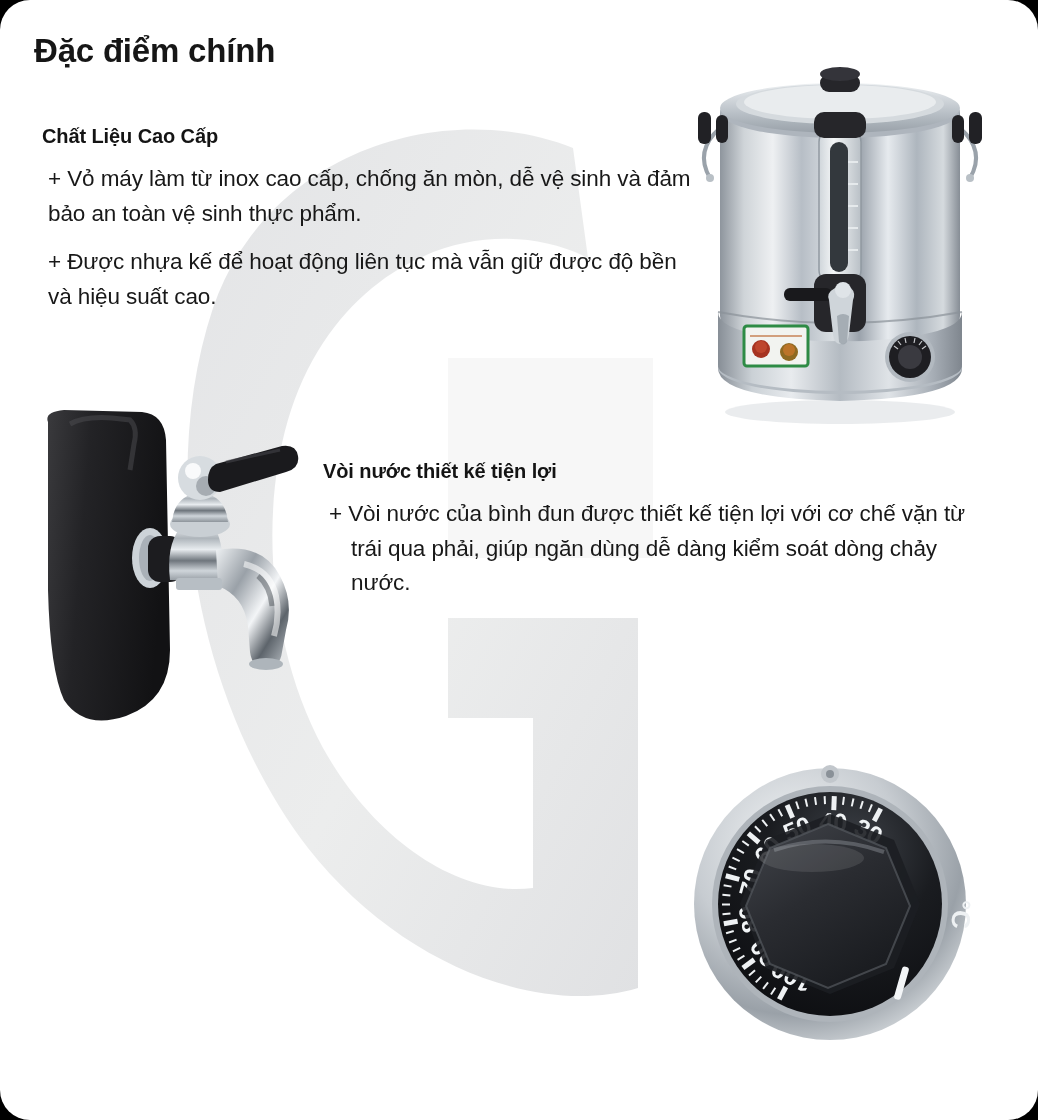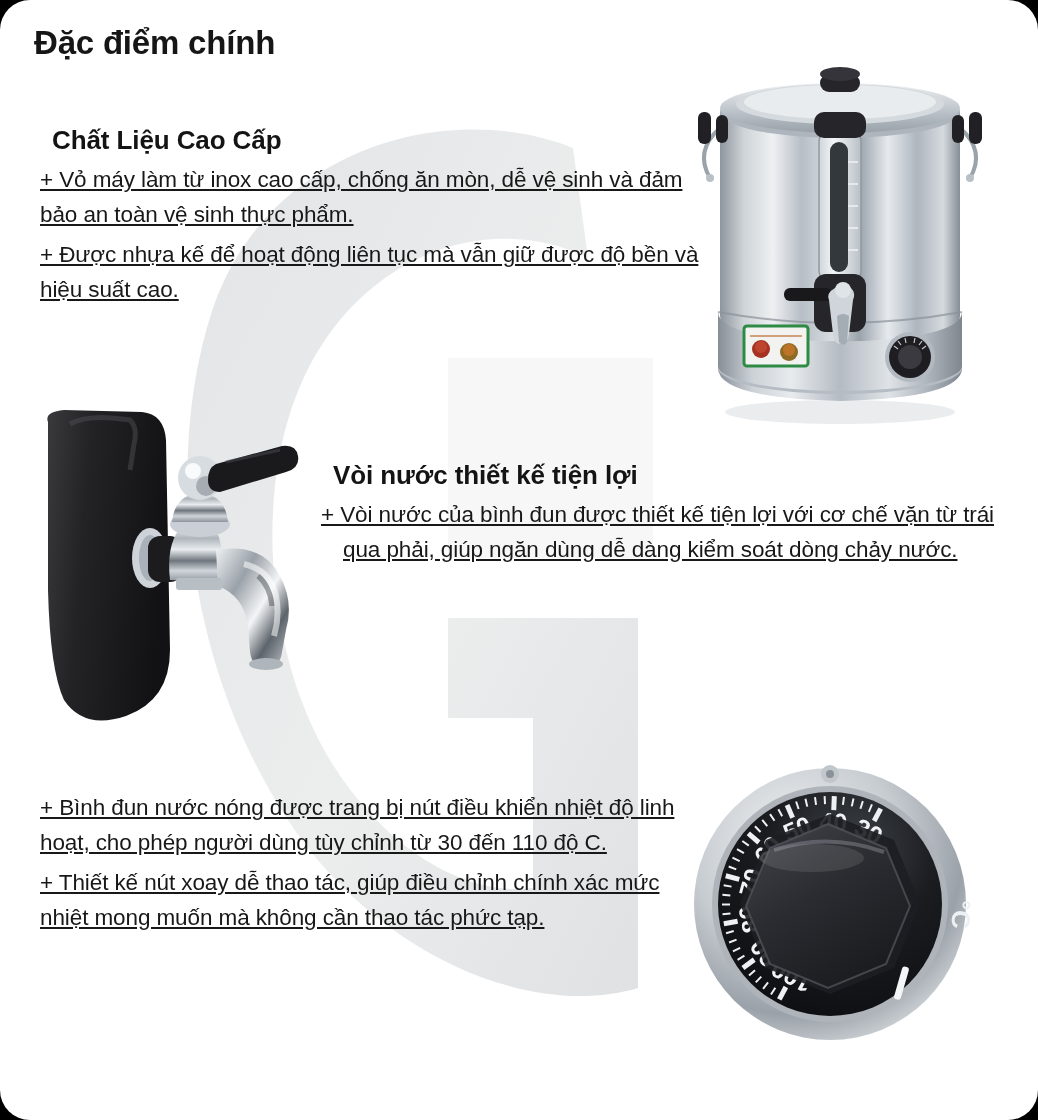--- a/index.html
+++ b/index.html
@@ -35,43 +35,43 @@
     z-index: 0;
   }
   .watermark svg { display: block; width: 100%; height: 100%; }
 
   
   .text-block { position: absolute; z-index: 3; }
 
   .page-title {
     position: absolute;
     left: 34px;
-    top: 24px;
+    top: 32px;
     font-size: 33px;
     font-weight: bold;
     letter-spacing: -0.2px;
     color: #161616;
     z-index: 3;
   }
 
   .sec-head {
-    font-size: 26px;
+    font-size: 20px;
     font-weight: bold;
     color: #141414;
-    margin: 0 0 7px 18px;
+    margin: 0 0 7px 8px;
     letter-spacing: -0.1px;
   }
   .sec-body {
     font-size: 22.5px;
     line-height: 34.5px;
     color: #181818;
     margin: 0;
     letter-spacing: -0.1px;
   }
-  .para { margin: 6px; text-decoration: underline; }
+  .para { margin: 14px; }
   .para.hang {
     padding-left: 22px;
     text-indent: -22px;
   }
 
   
   #block-material { left: 34px; top: 125px; width: 680px; }
   #block-faucet   { left: 315px; top: 460px; width: 690px; }
   #block-control  { left: 34px; top: 785px; width: 650px; }
 
@@ -373,19 +373,15 @@
   </div>
 
   <div class="text-block" id="block-faucet">
     <h2 class="sec-head">Vòi nước thiết kế tiện lợi</h2>
     <div class="sec-body">
       <p class="para hang">+ Vòi nước của bình đun được thiết kế tiện lợi với cơ chế vặn từ trái qua phải, giúp ngăn dùng dễ dàng kiểm soát dòng chảy nước.</p>
     </div>
   </div>
 
   <div class="text-block" id="block-control">
-    <div class="sec-body">
-      <p class="para">+ Bình đun nước nóng được trang bị nút điều khiển nhiệt độ linh hoạt, cho phép người dùng tùy chỉnh từ 30 đến 110 độ C.</p>
-      <p class="para">+ Thiết kế nút xoay dễ thao tác, giúp điều chỉnh chính xác mức nhiệt mong muốn mà không cần thao tác phức tạp.</p>
-    </div>
   </div>
 
 </div>
 
 </body></html>

